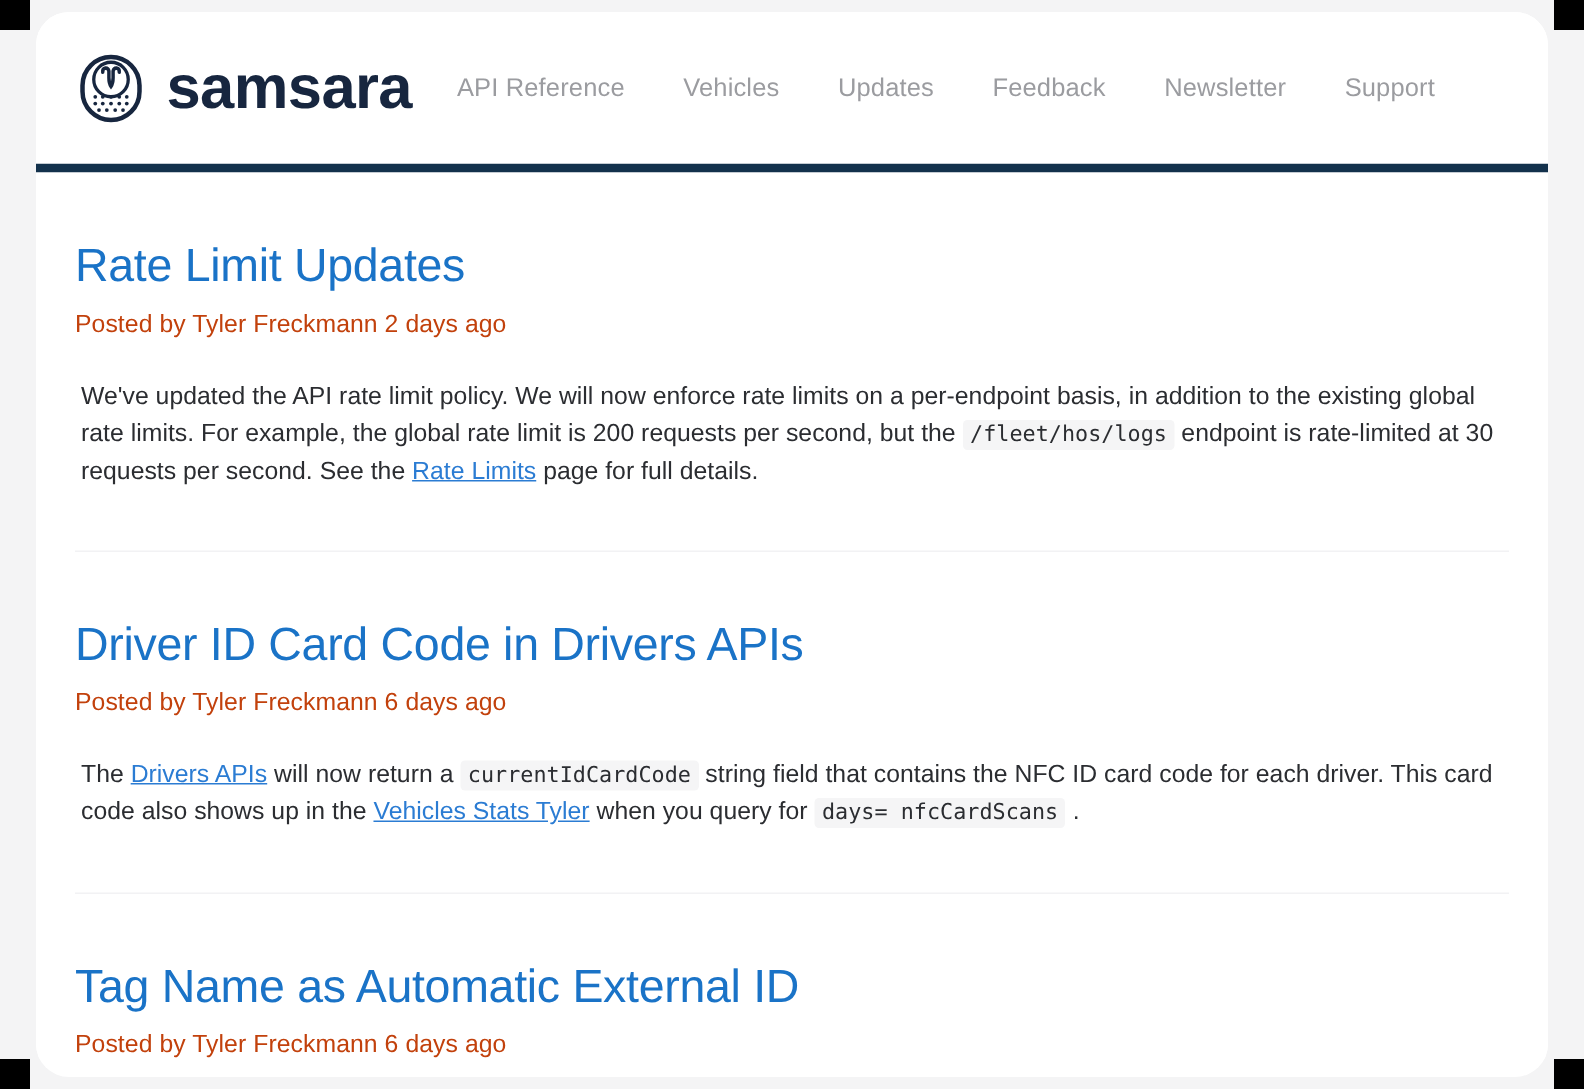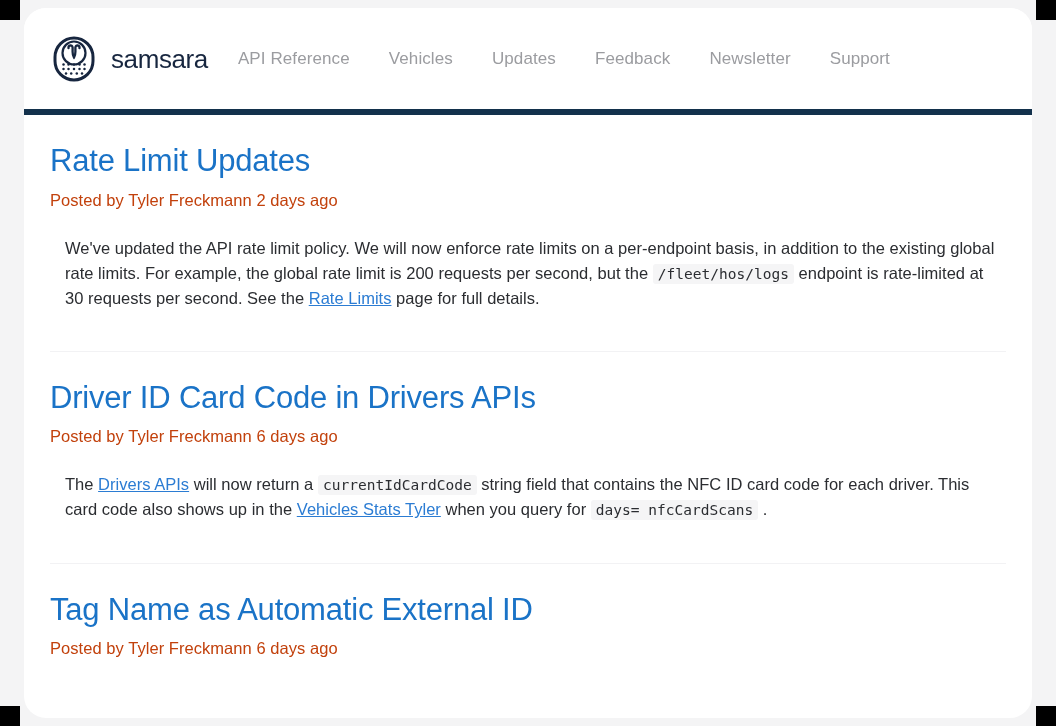--- a/index.html
+++ b/index.html
@@ -70,25 +70,25 @@
     gap: 13px;
     text-decoration: none;
     flex: 0 0 auto;
   }
   .brand-mark {
     width: 48px;
     height: 48px;
     display: block;
   }
   .brand-wordmark {
-    font-size: 26px;
+    font-size: 41px;
     line-height: 1;
     color: #17263f;
     letter-spacing: -0.4px;
-    font-weight: 400;
+    font-weight: 700;
     white-space: nowrap;
   }
 
   .main-nav {
     display: flex;
     align-items: center;
     gap: 39px;
     margin-left: 30px;
     flex: 1 1 auto;
   }
@@ -102,41 +102,41 @@
 
   
   .content {
     padding: 0 0 0 0;
     background: #ffffff;
   }
   .post {
     padding: 0 26px;
   }
   .post-inner {
-    padding-top: 28px;
+    padding-top: 44px;
   }
   .post-title {
     margin: 0;
     font-size: 31px;
     line-height: 1.18;
     font-weight: 400;
     letter-spacing: -0.2px;
   }
   .post-title a {
     color: #1a73c7;
     text-decoration: none;
   }
   .post-meta {
     margin: 11px 0 0 0;
     font-size: 16.5px;
     color: #c2410c;
     letter-spacing: 0.05px;
   }
   .post-body {
-    margin: 26px 0 0 15px;
+    margin: 26px 0 0 4px;
     font-size: 16.5px;
     line-height: 1.52;
     color: #2b2d31;
     letter-spacing: 0.02px;
     max-width: 960px;
   }
   .post-body a {
     color: #2b7cd3;
     text-decoration: underline;
   }

